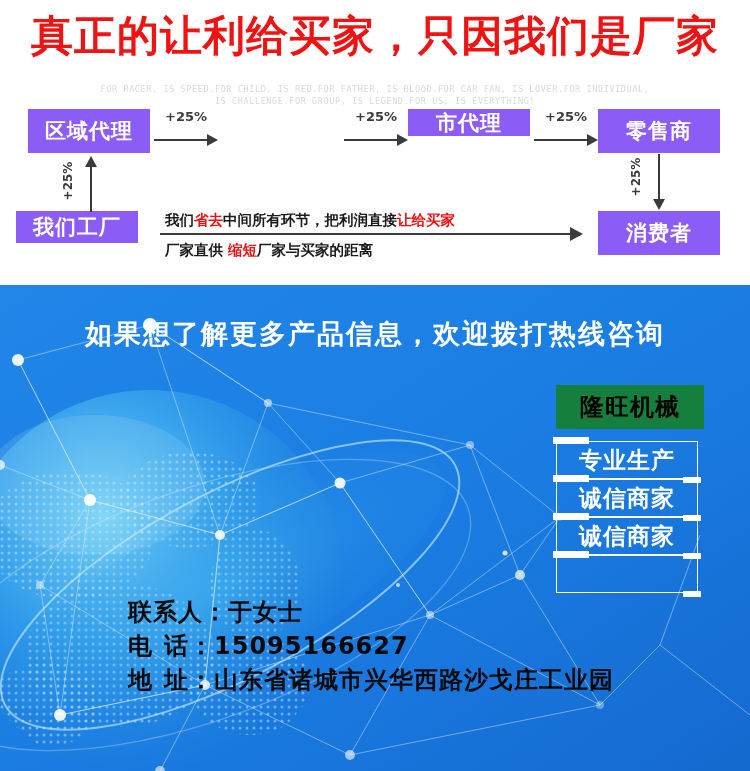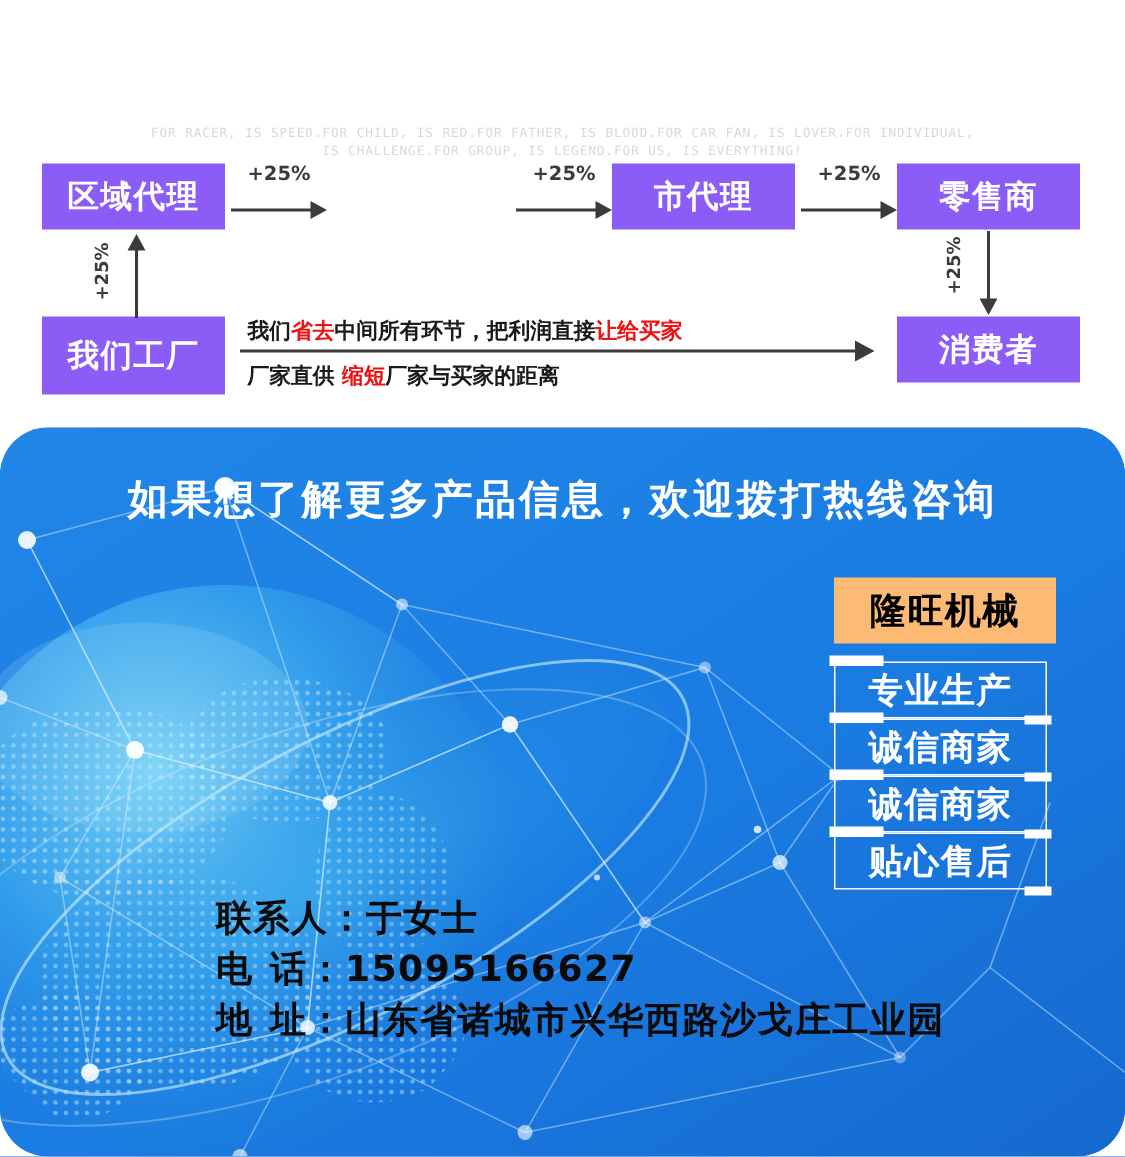--- a/index.html
+++ b/index.html
@@ -40,23 +40,23 @@
   .node{
     position:absolute;
     background:#8b5cf6;
     color:#ffffff;
     display:flex;align-items:center;justify-content:center;
     font-size:21px;font-weight:bold;letter-spacing:1px;
     font-family:"DejaVu Sans","Liberation Sans",sans-serif;
   }
   .n-region{left:28px;top:13px;width:122px;height:44px;}
   .n-prov  {left:218px;top:13px;width:122px;height:44px;}
-  .n-city  {left:408px;top:13px;width:122px;height:44px;}
+  .n-city  {left:408px;top:13px;width:122px;height:27px;}
   .n-retail{left:598px;top:13px;width:122px;height:44px;}
-  .n-factory{left:28px;top:115px;width:122px;height:52px;}
+  .n-factory{left:16px;top:115px;width:122px;height:32px;}
   .n-consumer{left:598px;top:115px;width:122px;height:44px;}
 
   
   .h-arrow{position:absolute;width:68px;height:46px;}
   .h-arrow .pct{
     position:absolute;left:0;top:-2px;width:68px;text-align:center;
     font-size:13px;font-weight:bold;color:#3b3b3b;
     font-family:"DejaVu Sans","Liberation Sans",sans-serif;
   }
   .h-arrow .shaft{
@@ -114,35 +114,35 @@
     font-size:14.5px;font-weight:bold;color:#1a1a1a;white-space:nowrap;
     font-family:"DejaVu Sans","Liberation Sans",sans-serif;
   }
   .mid-line-1{top:115px;}
   .mid-line-2{top:145px;}
   .mid-line .rd{color:#ee1111;}
 
   
   .blue-section{
     position:absolute;left:0;top:285px;width:750px;height:486px;
-    background:#1a7ce2;overflow:hidden;border-radius:32px;
+    background:#1a7ce2;overflow:hidden;
   }
   .bg-svg{position:absolute;left:0;top:0;width:750px;height:486px;}
 
   .banner-title{
     position:absolute;left:0;top:32px;width:750px;text-align:center;
     font-size:27px;line-height:34px;font-weight:bold;color:#ffffff;
     letter-spacing:2px;white-space:nowrap;
     font-family:"DejaVu Serif","Liberation Serif",serif;
   }
 
   
   .badges{position:absolute;left:556px;top:100px;width:150px;}
   .badge-main{
-    width:148px;height:44px;background:#fdba74;color:#000000;
+    width:148px;height:44px;background:#15803d;color:#000000;
     display:flex;align-items:center;justify-content:center;
     font-size:24px;font-weight:bold;letter-spacing:1px;
     font-family:"DejaVu Sans","Liberation Sans",sans-serif;
     margin-bottom:12px;
   }
   .badge{
     position:relative;width:142px;height:38px;
     border:1.5px solid #ffffff;
     display:flex;align-items:center;justify-content:center;
     box-sizing:border-box;
@@ -157,32 +157,32 @@
   .badge .corner-br{
     position:absolute;right:-4px;bottom:-5px;width:18px;height:6px;background:#ffffff;
   }
 
   
   .contact{position:absolute;left:128px;top:310px;width:560px;}
   .contact-row{
     font-size:24px;line-height:34px;font-weight:bold;color:#0a0a0a;
     letter-spacing:1px;white-space:nowrap;
     font-family:"DejaVu Sans","Liberation Sans",sans-serif;
-    margin-left:16px;
   }
   .contact-row .lbl{display:inline-block;}
   .contact-row .lbl.wide{letter-spacing:12px;}
 </style>
 </head>
 <body>
 
 <div class="page">
 
   <div class="top-section">
 
+    <div class="headline">真正的让利给买家，只因我们是厂家</div>
     <div class="subline">FOR RACER, IS SPEED.FOR CHILD, IS RED.FOR FATHER, IS BLOOD.FOR CAR FAN, IS LOVER.FOR INDIVIDUAL, IS CHALLENGE.FOR GROUP, IS LEGEND.FOR US, IS EVERYTHING!</div>
 
     <div class="flow">
 
       <div class="node n-region">区域代理</div>
       <div class="node n-city">市代理</div>
       <div class="node n-retail">零售商</div>
 
       <div class="node n-factory">我们工厂</div>
       <div class="node n-consumer">消费者</div>
@@ -341,21 +341,20 @@
       </div>
 
       <div class="badge">
         <span class="corner-tl"></span>
         <span class="txt">诚信商家</span>
         <span class="corner-br"></span>
       </div>
 
       <div class="badge">
         <span class="corner-tl"></span>
-        <span class="txt">贴心售后</span>
         <span class="corner-br"></span>
       </div>
     </div>
 
     <div class="contact">
       <div class="contact-row">
         <span class="lbl">联系人：</span><span>于女士</span>
       </div>
       <div class="contact-row">
         <span class="lbl wide">电</span><span class="lbl">话：</span><span>15095166627</span>

